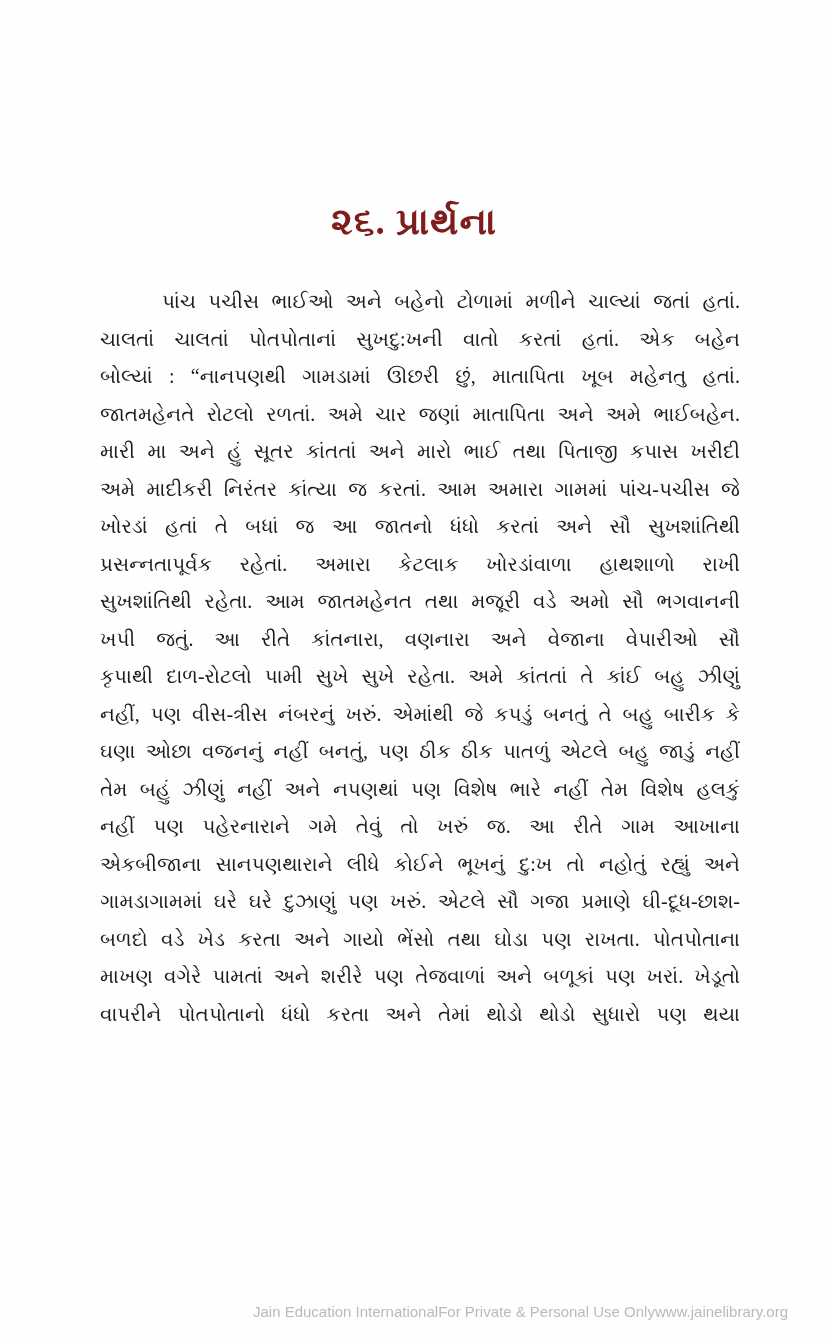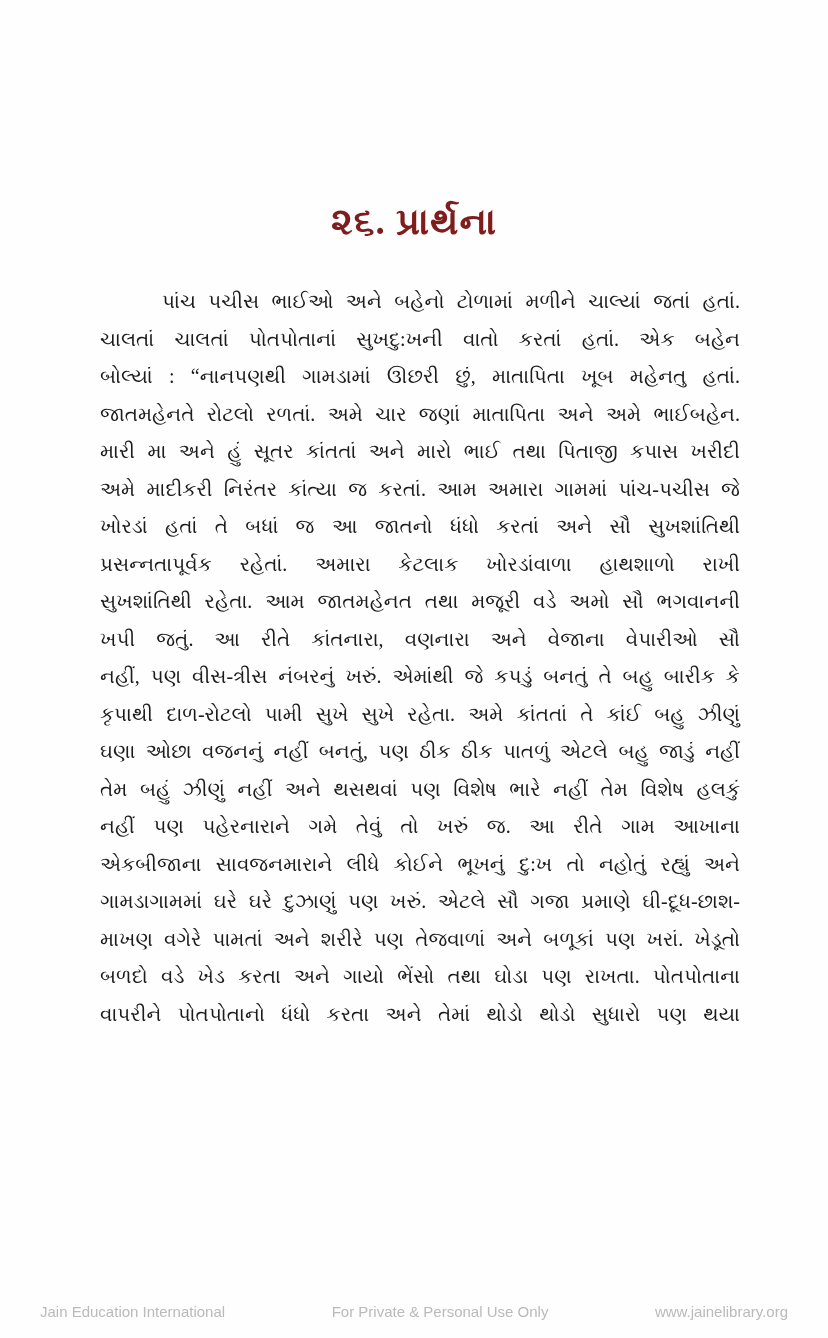--- a/index.html
+++ b/index.html
@@ -48,21 +48,21 @@
     padding-left: 62px;
   }
   .footer {
     position: absolute;
     left: 0;
     bottom: 18px;
     width: 100%;
     box-sizing: border-box;
     padding: 0 40px;
     display: flex;
-    justify-content: space-between;
+    justify-content: flex-end;
     align-items: baseline;
     font-family: "Liberation Sans", sans-serif;
     font-size: 15px;
     color: #b9babc;
   }
   .footer .footer-center { flex: 0 0 auto; }
 </style>
 </head>
 <body>
 
@@ -74,29 +74,29 @@
     <div class="text-line indent">પાંચ પચીસ ભાઈઓ અને બહેનો ટોળામાં મળીને ચાલ્યાં જતાં હતાં.</div>
     <div class="text-line">ચાલતાં ચાલતાં પોતપોતાનાં સુખદુ:ખની વાતો કરતાં હતાં. એક બહેન</div>
     <div class="text-line">બોલ્યાં : “નાનપણથી ગામડામાં ઊછરી છું, માતાપિતા ખૂબ મહેનતુ હતાં.</div>
     <div class="text-line">જાતમહેનતે રોટલો રળતાં. અમે ચાર જણાં માતાપિતા અને અમે ભાઈબહેન.</div>
     <div class="text-line">મારી મા અને હું સૂતર કાંતતાં અને મારો ભાઈ તથા પિતાજી કપાસ ખરીદી</div>
     <div class="text-line">અમે માદીકરી નિરંતર કાંત્યા જ કરતાં. આમ અમારા ગામમાં પાંચ-પચીસ જે</div>
     <div class="text-line">ખોરડાં હતાં તે બધાં જ આ જાતનો ધંધો કરતાં અને સૌ સુખશાંતિથી</div>
     <div class="text-line">પ્રસન્નતાપૂર્વક રહેતાં. અમારા કેટલાક ખોરડાંવાળા હાથશાળો રાખી</div>
     <div class="text-line">સુખશાંતિથી રહેતા. આમ જાતમહેનત તથા મજૂરી વડે અમો સૌ ભગવાનની</div>
     <div class="text-line">ખપી જતું. આ રીતે કાંતનારા, વણનારા અને વેજાના વેપારીઓ સૌ</div>
+    <div class="text-line">કૃપાથી દાળ-રોટલો પામી સુખે સુખે રહેતા. અમે કાંતતાં તે કાંઈ બહુ ઝીણું</div>
     <div class="text-line">નહીં, પણ વીસ-ત્રીસ નંબરનું ખરું. એમાંથી જે કપડું બનતું તે બહુ બારીક કે</div>
-    <div class="text-line">કૃપાથી દાળ-રોટલો પામી સુખે સુખે રહેતા. અમે કાંતતાં તે કાંઈ બહુ ઝીણું</div>
     <div class="text-line">ઘણા ઓછા વજનનું નહીં બનતું, પણ ઠીક ઠીક પાતળું એટલે બહુ જાડું નહીં</div>
-    <div class="text-line">તેમ બહું ઝીણું નહીં અને થસથવાં પણ વિશેષ ભારે નહીં તેમ વિશેષ હલકું</div>
+    <div class="text-line">તેમ બહું ઝીણું નહીં અને નપણથાં પણ વિશેષ ભારે નહીં તેમ વિશેષ હલકું</div>
     <div class="text-line">નહીં પણ પહેરનારાને ગમે તેવું તો ખરું જ. આ રીતે ગામ આખાના</div>
-    <div class="text-line">એકબીજાના સાવજનમારાને લીધે કોઈને ભૂખનું દુ:ખ તો નહોતું રહ્યું અને</div>
+    <div class="text-line">એકબીજાના સાનપણથારાને લીધે કોઈને ભૂખનું દુ:ખ તો નહોતું રહ્યું અને</div>
     <div class="text-line">ગામડાગામમાં ઘરે ઘરે દુઝાણું પણ ખરું. એટલે સૌ ગજા પ્રમાણે ઘી-દૂધ-છાશ-</div>
+    <div class="text-line">બળદો વડે ખેડ કરતા અને ગાયો ભેંસો તથા ઘોડા પણ રાખતા. પોતપોતાના</div>
     <div class="text-line">માખણ વગેરે પામતાં અને શરીરે પણ તેજવાળાં અને બળૂકાં પણ ખરાં. ખેડૂતો</div>
-    <div class="text-line">બળદો વડે ખેડ કરતા અને ગાયો ભેંસો તથા ઘોડા પણ રાખતા. પોતપોતાના</div>
     <div class="text-line">વાપરીને પોતપોતાનો ધંધો કરતા અને તેમાં થોડો થોડો સુધારો પણ થયા</div>
   </div>
 
   <div class="footer">
     <span class="footer-left">Jain Education International</span>
     <span class="footer-center">For Private &amp; Personal Use Only</span>
     <span class="footer-right">www.jainelibrary.org</span>
   </div>
 
 </div>

